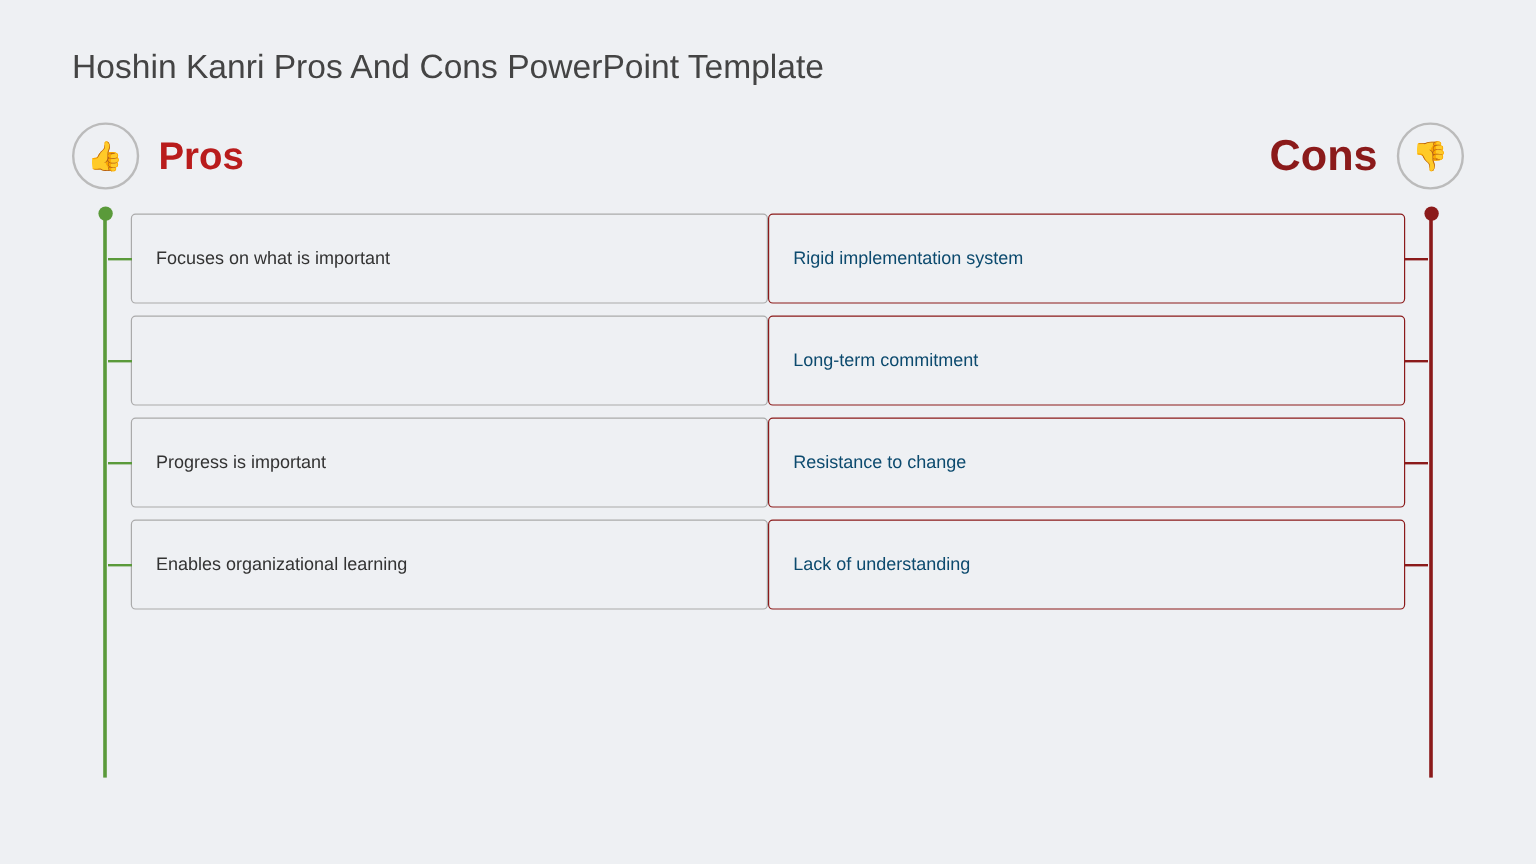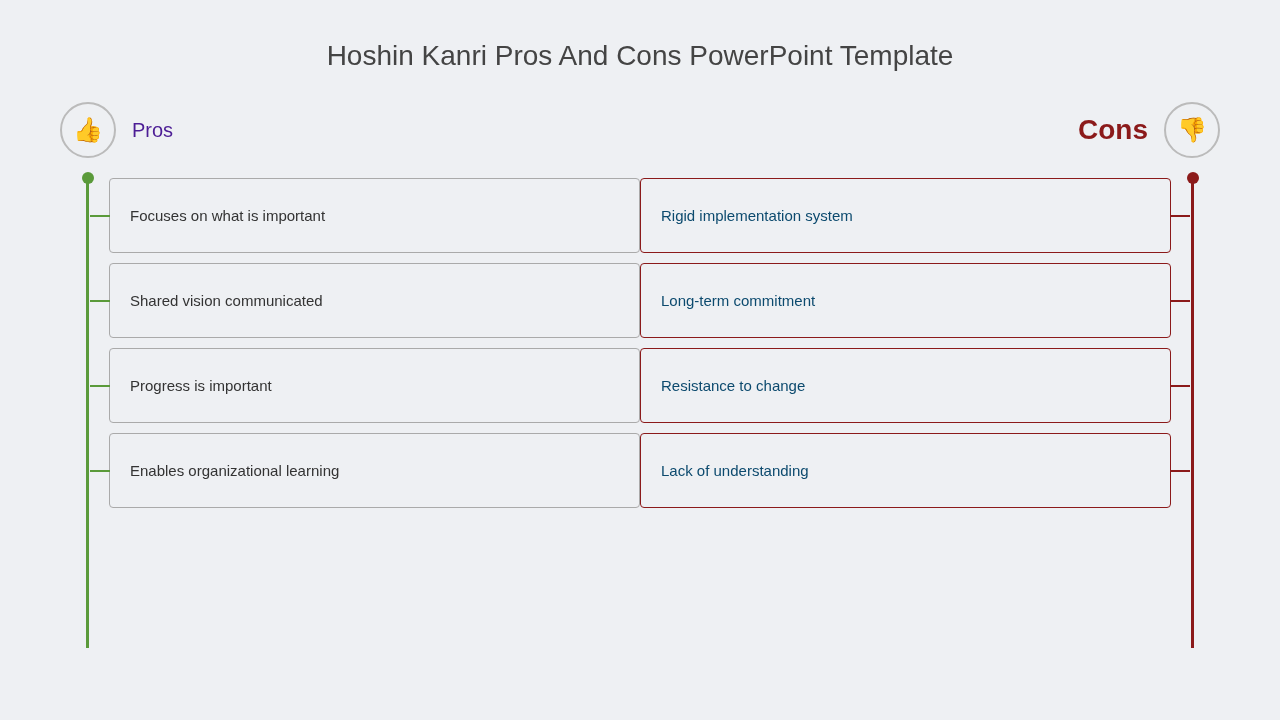--- a/index.html
+++ b/index.html
@@ -11,21 +11,20 @@
       font-family: 'Segoe UI', Arial, sans-serif;
       overflow: hidden;
     }
 
     .slide {
       width: 1280px;
       height: 720px;
       background: #eef0f3;
       position: relative;
       padding: 40px 60px;
-      text-align: center;
     }
 
     .title {
       font-size: 28px;
       color: #444;
       font-weight: 400;
       margin-bottom: 30px;
     }
 
     .content-area {
@@ -65,27 +64,27 @@
 
     .icon-circle.pros-icon {
       color: #5a9a3a;
     }
 
     .icon-circle.cons-icon {
       color: #8b1a1a;
     }
 
     .pros-label {
-      font-size: 20px;
-      font-weight: 400;
-      color: #4c1d95;
+      font-size: 32px;
+      font-weight: 700;
+      color: #b91c1c;
     }
 
     .cons-label {
-      font-size: 28px;
+      font-size: 36px;
       font-weight: 700;
       color: #8b1a1a;
     }
 
     
     .pros-line-container {
       display: flex;
       flex-direction: row;
       align-items: flex-start;
       width: 100%;
@@ -240,21 +239,20 @@
           <div class="line-dot-pros"></div>
         </div>
 
         <div class="items-list">
           <div class="item-box">
             <div class="pros-tick"></div>
             <span>Focuses on what is important</span>
           </div>
           <div class="item-box">
             <div class="pros-tick"></div>
-            <span>Shared vision communicated</span>
           </div>
           <div class="item-box">
             <div class="pros-tick"></div>
             <span>Progress is important</span>
           </div>
           <div class="item-box">
             <div class="pros-tick"></div>
             <span>Enables organizational learning</span>
           </div>
         </div>

